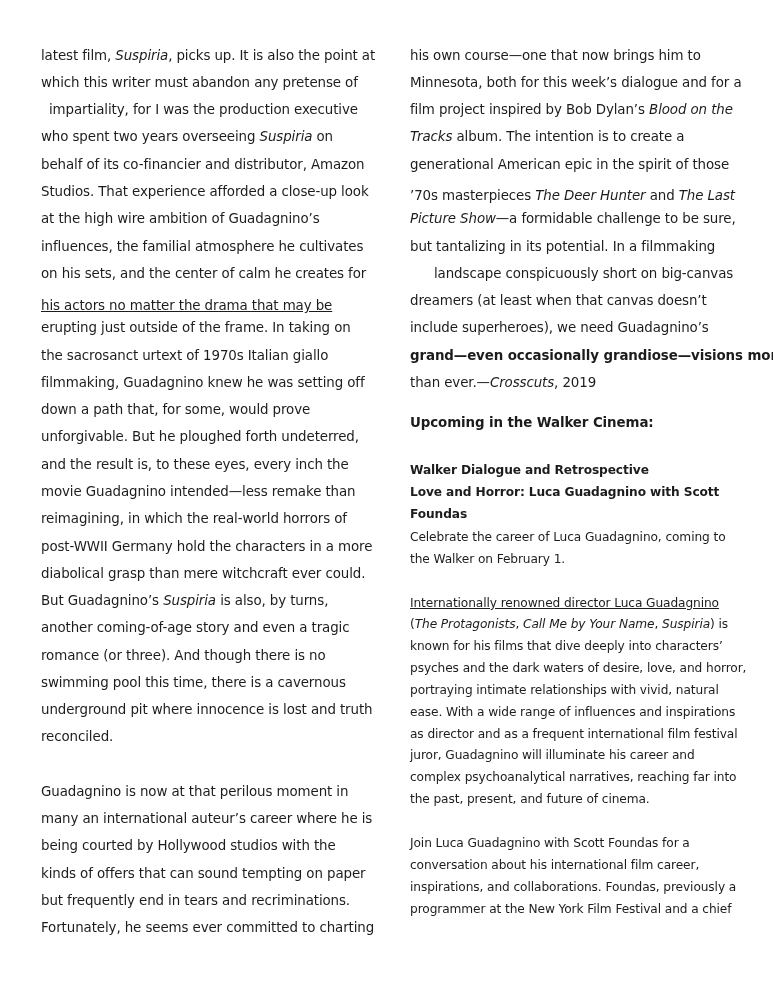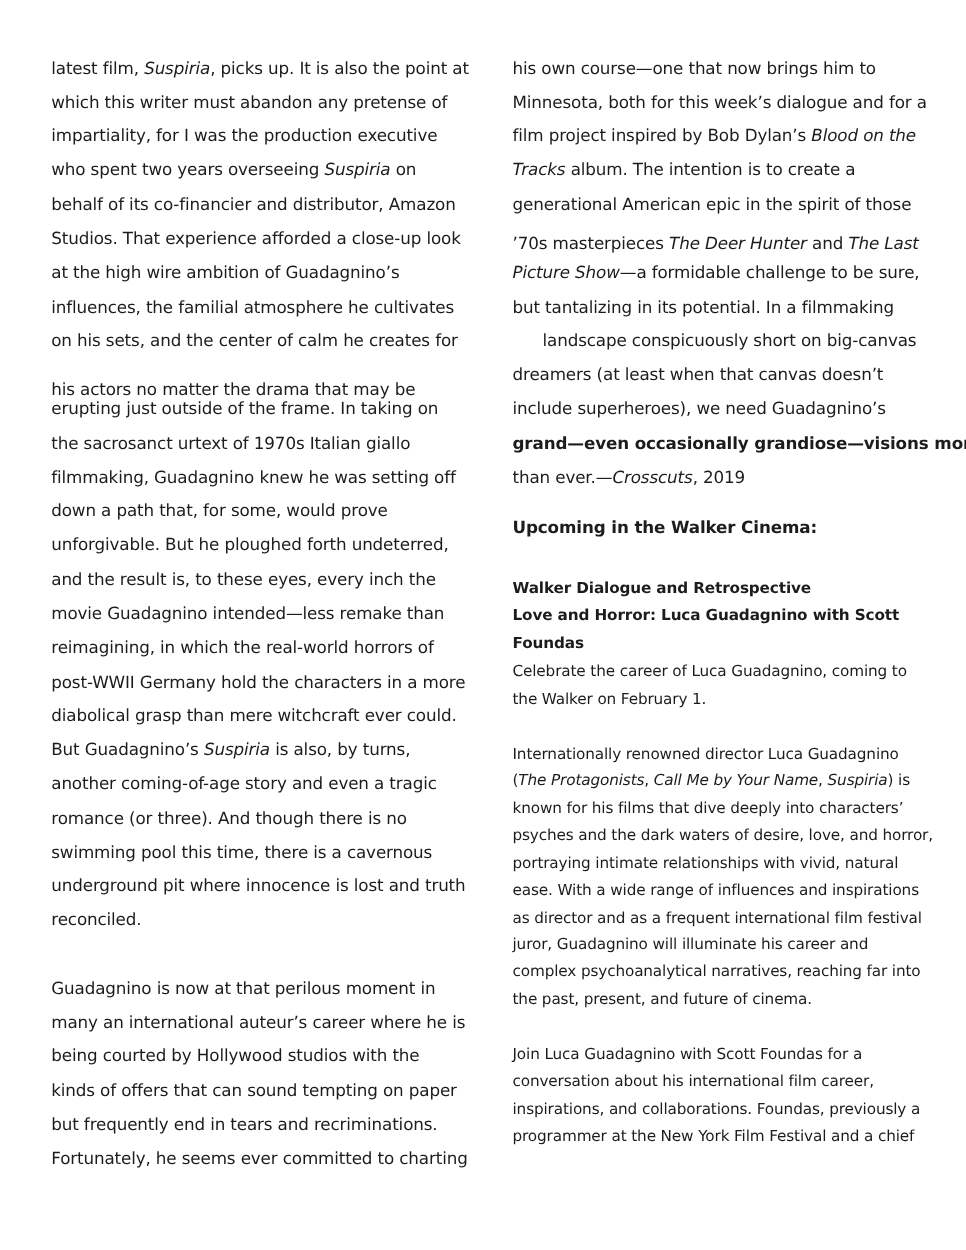--- a/index.html
+++ b/index.html
@@ -13,28 +13,28 @@
   .small { font-size: 12.2px; letter-spacing: -0.1px; }
   .b { font-weight: bold; }
   i { font-style: italic; }
 </style>
 </head>
 <body>
 
 <div class="col col-left" id="left-col">
     <div class="line big" style="top: 48px;"><span>latest film, </span><i>Suspiria</i><span>, picks up. It is also the point at</span></div>
     <div class="line big" style="top: 75px;"><span>which this writer must abandon any pretense of</span></div>
-    <div class="line big" style="top: 102px;"><span>impartiality, for I was the production executive</span></div>
+    <div class="line big" style="top: 102px; margin-left: 8px;"><span>impartiality, for I was the production executive</span></div>
     <div class="line big" style="top: 129px;"><span>who spent two years overseeing </span><i>Suspiria</i><span> on</span></div>
     <div class="line big" style="top: 157px;"><span>behalf of its co-financier and distributor, Amazon</span></div>
     <div class="line big" style="top: 184px;"><span>Studios. That experience afforded a close-up look</span></div>
     <div class="line big" style="top: 211px;"><span>at the high wire ambition of Guadagnino’s</span></div>
     <div class="line big" style="top: 239px;"><span>influences, the familial atmosphere he cultivates</span></div>
     <div class="line big" style="top: 266px;"><span>on his sets, and the center of calm he creates for</span></div>
-    <div class="line big" style="top: 305px;"><span>his actors no matter the drama that may be</span></div>
+    <div class="line big" style="top: 298px; text-decoration: underline;"><span>his actors no matter the drama that may be</span></div>
     <div class="line big" style="top: 320px;"><span>erupting just outside of the frame. In taking on</span></div>
     <div class="line big" style="top: 348px;"><span>the sacrosanct urtext of 1970s Italian giallo</span></div>
     <div class="line big" style="top: 375px;"><span>filmmaking, Guadagnino knew he was setting off</span></div>
     <div class="line big" style="top: 402px;"><span>down a path that, for some, would prove</span></div>
     <div class="line big" style="top: 429px;"><span>unforgivable. But he ploughed forth undeterred,</span></div>
     <div class="line big" style="top: 457px;"><span>and the result is, to these eyes, every inch the</span></div>
     <div class="line big" style="top: 484px;"><span>movie Guadagnino intended—less remake than</span></div>
     <div class="line big" style="top: 511px;"><span>reimagining, in which the real-world horrors of</span></div>
     <div class="line big" style="top: 539px;"><span>post-WWII Germany hold the characters in a more</span></div>
     <div class="line big" style="top: 566px;"><span>diabolical grasp than mere witchcraft ever could.</span></div>
@@ -68,21 +68,21 @@
       <div class="line big" style="top: 348px; font-weight: bold;"><span>grand—even occasionally grandiose—visions more</span></div>
       <div class="line big" style="top: 375px;"><span>than ever.—</span><i>Crosscuts</i><span>, 2019</span></div>
     </div>
   <div class="line big b" style="top:415px;">Upcoming in the Walker Cinema:</div>
   <div class="line small b" style="top:463px;">Walker Dialogue and Retrospective</div>
   <div class="line small b" style="top:485px;">Love and Horror: Luca Guadagnino with Scott</div>
   <div class="line small b" style="top:507px;">Foundas</div>
   <div id="upcoming-body">
       <div class="line small" style="top: 530px;"><span>Celebrate the career of Luca Guadagnino, coming to</span></div>
       <div class="line small" style="top: 552px;"><span>the Walker on February 1.</span></div>
-      <div class="line small" style="top: 596px;"><span>Internationally renowned director Luca Guadagnino</span></div>
+      <div class="line small" style="top: 596px; text-decoration: underline;"><span>Internationally renowned director Luca Guadagnino</span></div>
       <div class="line small" style="top: 617px;"><span>(</span><i>The Protagonists</i><span>, </span><i>Call Me by Your Name</i><span>, </span><i>Suspiria</i><span>) is</span></div>
       <div class="line small" style="top: 639px;"><span>known for his films that dive deeply into characters’</span></div>
       <div class="line small" style="top: 661px;"><span>psyches and the dark waters of desire, love, and horror,</span></div>
       <div class="line small" style="top: 683px;"><span>portraying intimate relationships with vivid, natural</span></div>
       <div class="line small" style="top: 705px;"><span>ease. With a wide range of influences and inspirations</span></div>
       <div class="line small" style="top: 727px;"><span>as director and as a frequent international film festival</span></div>
       <div class="line small" style="top: 748px;"><span>juror, Guadagnino will illuminate his career and</span></div>
       <div class="line small" style="top: 770px;"><span>complex psychoanalytical narratives, reaching far into</span></div>
       <div class="line small" style="top: 792px;"><span>the past, present, and future of cinema.</span></div>
       <div class="line small" style="top: 836px;"><span>Join Luca Guadagnino with Scott Foundas for a</span></div>

